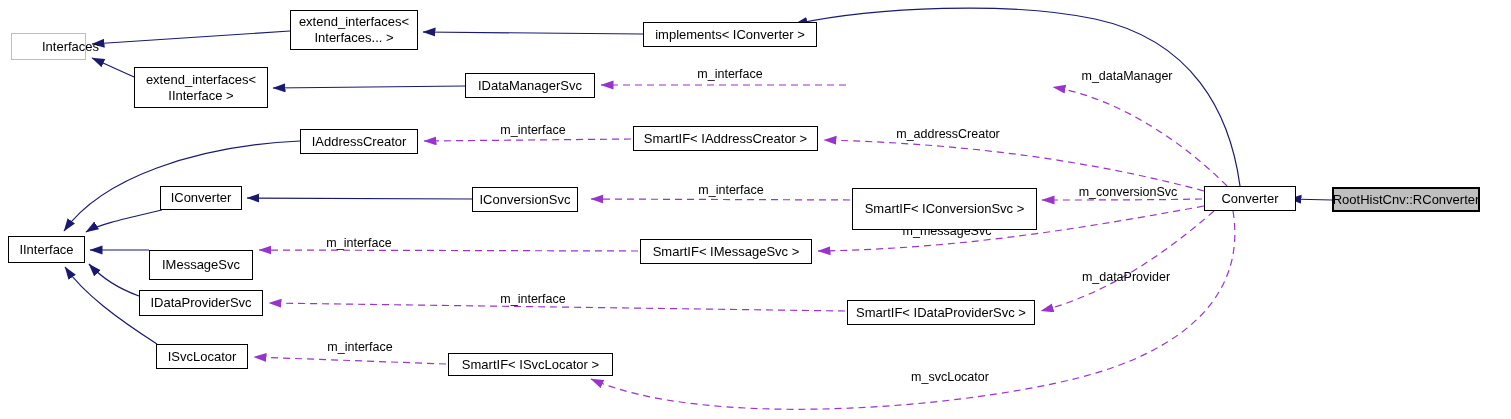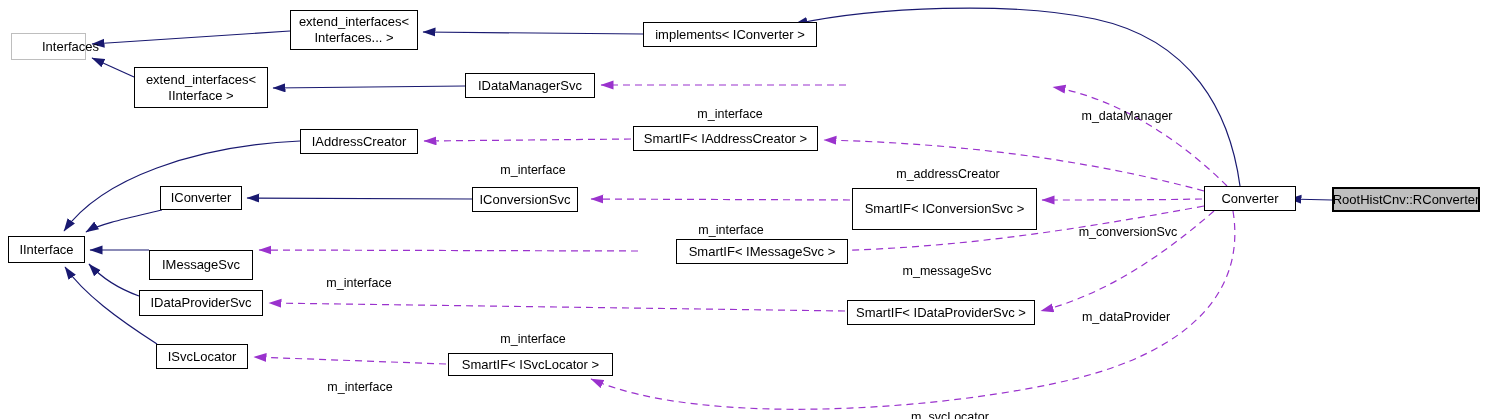--- a/index.html
+++ b/index.html
@@ -42,21 +42,20 @@
     border-width: 2px;
   }
   .elabel {
     position: absolute;
     transform: translateX(-50%);
     font-size: 12.5px;
     line-height: 13px;
     color: #000000;
     white-space: nowrap;
     z-index: 1;
-    margin-top: 40px;
   }
 </style>
 </head>
 <body>
 
 <div class="canvas">
 
   <svg class="edges" width="1511" height="419" viewBox="0 0 1511 419">
     <defs>
       <marker id="arrowBlue" markerWidth="14" markerHeight="10" refX="12.5" refY="4.5" orient="auto" markerUnits="userSpaceOnUse">
@@ -142,21 +141,21 @@
   </div>
 
   <div class="node" style="left:8px;top:236px;width:77px;height:27px">
     <span>IInterface</span>
   </div>
 
   <div class="node" style="left:149px;top:250px;width:104px;height:30px">
     <span>IMessageSvc</span>
   </div>
 
-  <div class="node" style="left:676px;top:239px;width:172px;height:25px">
+  <div class="node" style="left:640px;top:239px;width:172px;height:25px">
     <span>SmartIF&lt; IMessageSvc &gt;</span>
   </div>
 
   <div class="node" style="left:139px;top:290px;width:124px;height:26px">
     <span>IDataProviderSvc</span>
   </div>
 
   <div class="node" style="left:847px;top:300px;width:188px;height:25px">
     <span>SmartIF&lt; IDataProviderSvc &gt;</span>
   </div>

